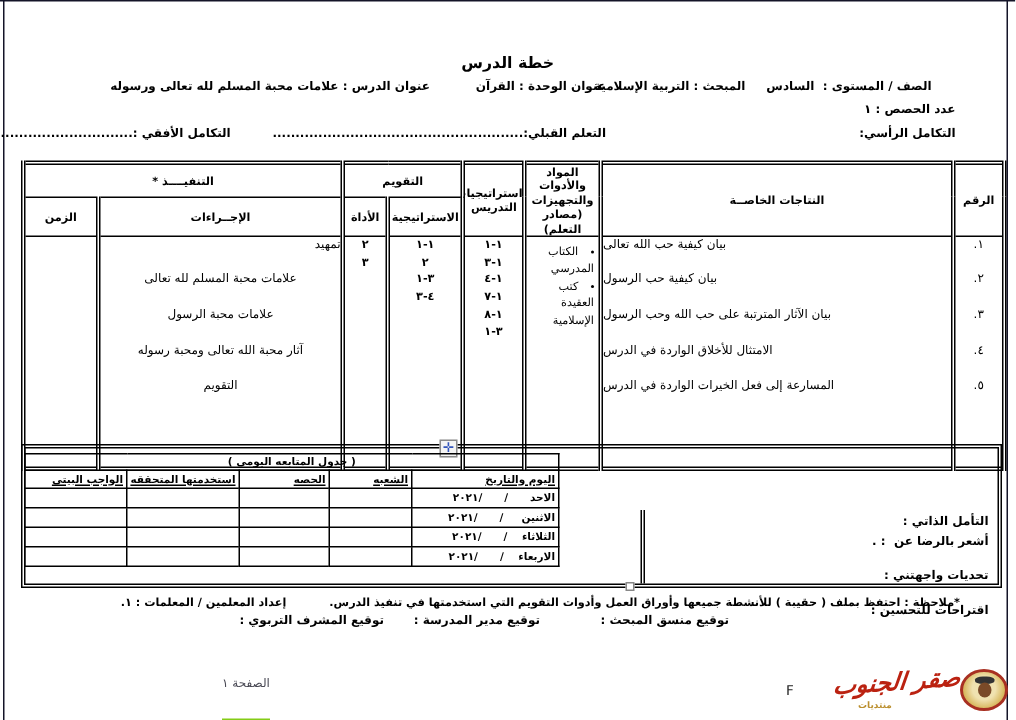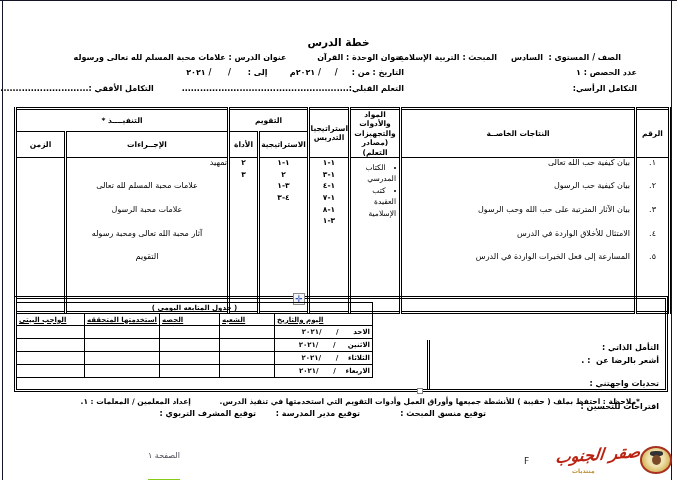--- a/index.html
+++ b/index.html
@@ -28,41 +28,41 @@
      border-left:3px double #000; border-right:3px double #000;
      border-top:1px solid #000; border-bottom:1px solid #000;
      font-size:7.5px; padding:0; vertical-align:top; overflow:hidden; }
   table.main { border:3px double #000; }
   table.main th { font-weight:bold; text-align:center; vertical-align:middle; line-height:1.25; }
   .h1row th { height:13px; }
   .h2row th { height:15px; font-size:6.8px; }
   td.bodycell { height:155px; }
 
   .nline { height:23.6px; text-align:center; font-size:8px; }
-  .oline { height:23.6px; text-align:right; padding-right:4px; font-size:8px; white-space:nowrap; }
+  .oline { height:23.6px; text-align:left; padding-right:4px; font-size:8px; white-space:nowrap; }
   .pline { height:23.6px; text-align:center; font-size:8px; white-space:nowrap; }
   .pline.pr { text-align:right; padding-left:4px; }
   .sline { height:11.7px; text-align:center; font-size:7.5px; font-weight:bold; }
   .num { direction:ltr; unicode-bidi:bidi-override; }
   .padtop { padding-top:4px; }
   ul.mats { list-style:disc inside; padding:4px 3px 0 1px; }
   ul.mats li { font-size:7.5px; text-align:right; line-height:11.5px; }
 
   .bottombox { position:absolute; top:296px; left:14px; width:654px; height:96px;
                border:3px double #000; display:flex; flex-direction:row; direction:rtl; }
   .reflect-cell { width:238px; border-left:3px double #000; position:relative;margin-top:41px; }
   .content-cell { flex:1; position:relative; }
   .rline { position:absolute; right:6px; font-size:8px; font-weight:bold; white-space:pre; }
 
   table.daily { position:absolute; top:3px; right:54px; width:356px;
                 border-collapse:collapse; table-layout:fixed; direction:rtl; }
   table.daily th, table.daily td { border:1px solid #000; font-size:7px; padding:0 2px;
                 height:13px; overflow:hidden; white-space:pre; }
   table.daily .caption-row td { border:1px solid #000; text-align:center; font-weight:bold; height:11px; }
-  table.daily th { font-weight:bold; text-align:left; text-decoration:underline; height:12px; }
+  table.daily th { font-weight:bold; text-align:right; text-decoration:underline; height:12px; }
   table.daily td.daycell { text-align:right; font-weight:bold; }
 
   .move-handle { position:absolute; top:-6px; left:276px; width:12px; height:12px;
                  border:1px solid #8a8a8a; background:#f4f4f4; color:#3355bb;
                  font-size:9px; line-height:11px; text-align:center; font-weight:bold; }
   .resize-handle { position:absolute; bottom:-5px; right:4px; width:6px; height:6px;
                    border:1px solid #888; background:#fff; }
 
   .noteline { position:absolute; top:397px; right:37px; font-size:7.5px; font-weight:bold; white-space:pre; }
   .sig { position:absolute; top:409px; font-size:8px; font-weight:bold; white-space:pre;padding-left:12px; }
@@ -91,21 +91,20 @@
   <div class="edge edge-top"></div>
   <div class="edge edge-left"></div>
   <div class="edge edge-right"></div>
 
   <div class="doc-title">خطة الدرس</div>
 
   <div class="hline hr1">الصف / المستوى :  السادس     المبحث : التربية الإسلامية</div>
   <div class="hline hr2">عدد الحصص : ١</div>
   <div class="hline hr3">التكامل الرأسي:</div>
   <div class="hline hm1">عنوان الوحدة : القرآن           عنوان الدرس : علامات محبة المسلم لله تعالى ورسوله</div>
-  <div class="hline hm2">التاريخ : من :     /     / ٢٠٢١م        إلى :      /      / ٢٠٢١</div>
   <div class="hline hm3">التعلم القبلي:.......................................................          التكامل الأفقي :.........................................................</div>
 
   <table class="main">
     <colgroup>
       <col style="width:34px">
         <col style="width:235px">
         <col style="width:51px">
         <col style="width:41px">
       <col style="width:50px">
         <col style="width:30px">

